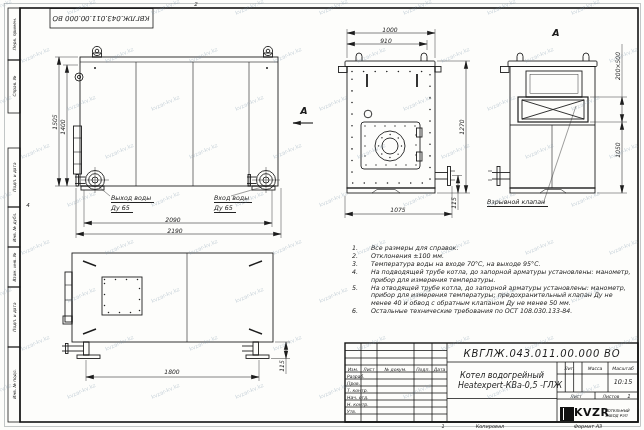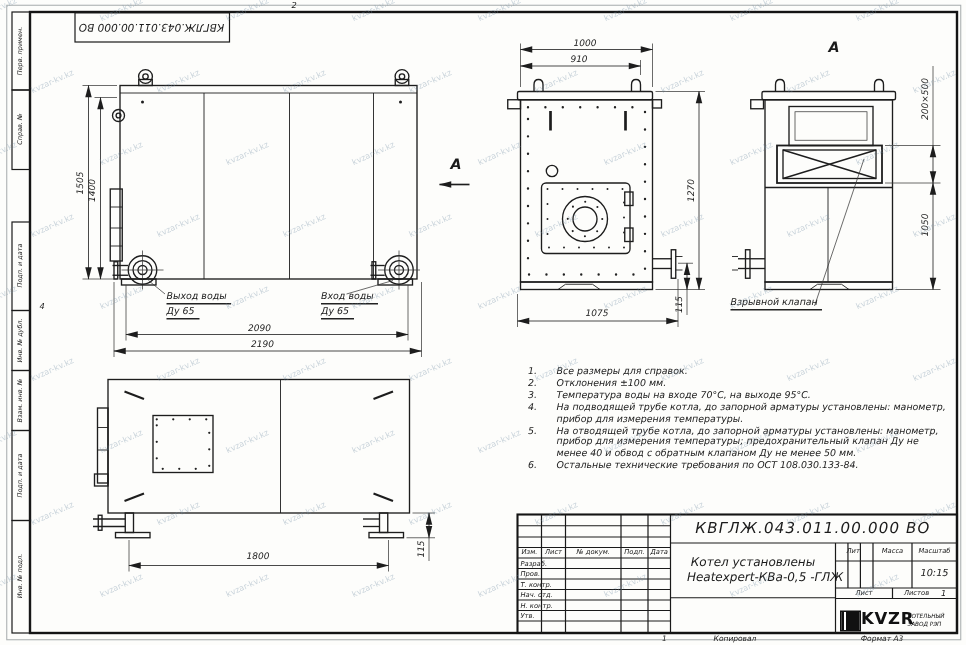--- a/index.html
+++ b/index.html
@@ -294,21 +294,21 @@
         <span class="nn">5.</span>
         <span class="nt">На отводящей трубе котла, до запорной арматуры установлены: манометр, прибор для измерения температуры; предохранительный клапан Ду не менее 40 и обвод с обратным клапаном Ду не менее 50 мм.</span>
       </div>
     <div class="note">
         <span class="nn">6.</span>
         <span class="nt">Остальные технические требования по ОСТ 108.030.133-84.</span>
       </div>
   </div>
 
   <span class="t c" style="left:542px;top:352.5px;font-size:10px;letter-spacing:0.8px;">КВГЛЖ.043.011.00.000 ВО</span>
-  <span class="t c" style="left:502px;top:374.5px;font-size:8px;">Котел установлены</span>
+  <span class="t c" style="left:502px;top:374.5px;font-size:8px;">Котел водогрейный</span>
   <span class="t c" style="left:510px;top:385px;font-size:8px;">Heatexpert-КВа-0,5 -ГЛЖ</span>
 
   <span class="t c tbl" style="left:353px;top:368.5px;">Изм.</span>
   <span class="t c tbl" style="left:369px;top:368.5px;">Лист</span>
   <span class="t c tbl" style="left:395.5px;top:368.5px;">№ докум.</span>
   <span class="t c tbl" style="left:423px;top:368.5px;">Подп.</span>
   <span class="t c tbl" style="left:439.5px;top:368.5px;">Дата</span>
 
   <span class="t tbl" style="left:347px;top:373.5px;">Разраб.</span>
   <span class="t tbl" style="left:347px;top:380.5px;">Пров.</span>

